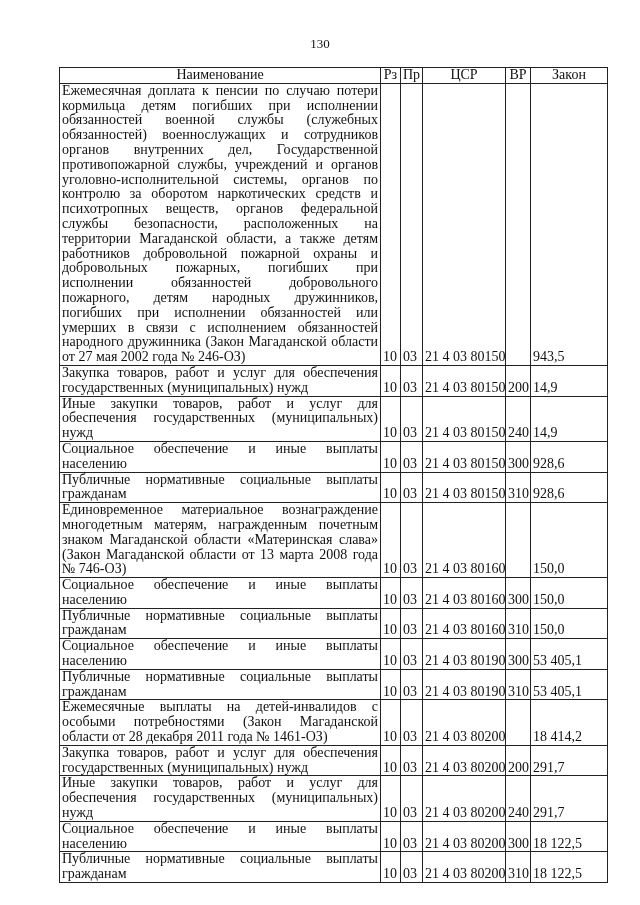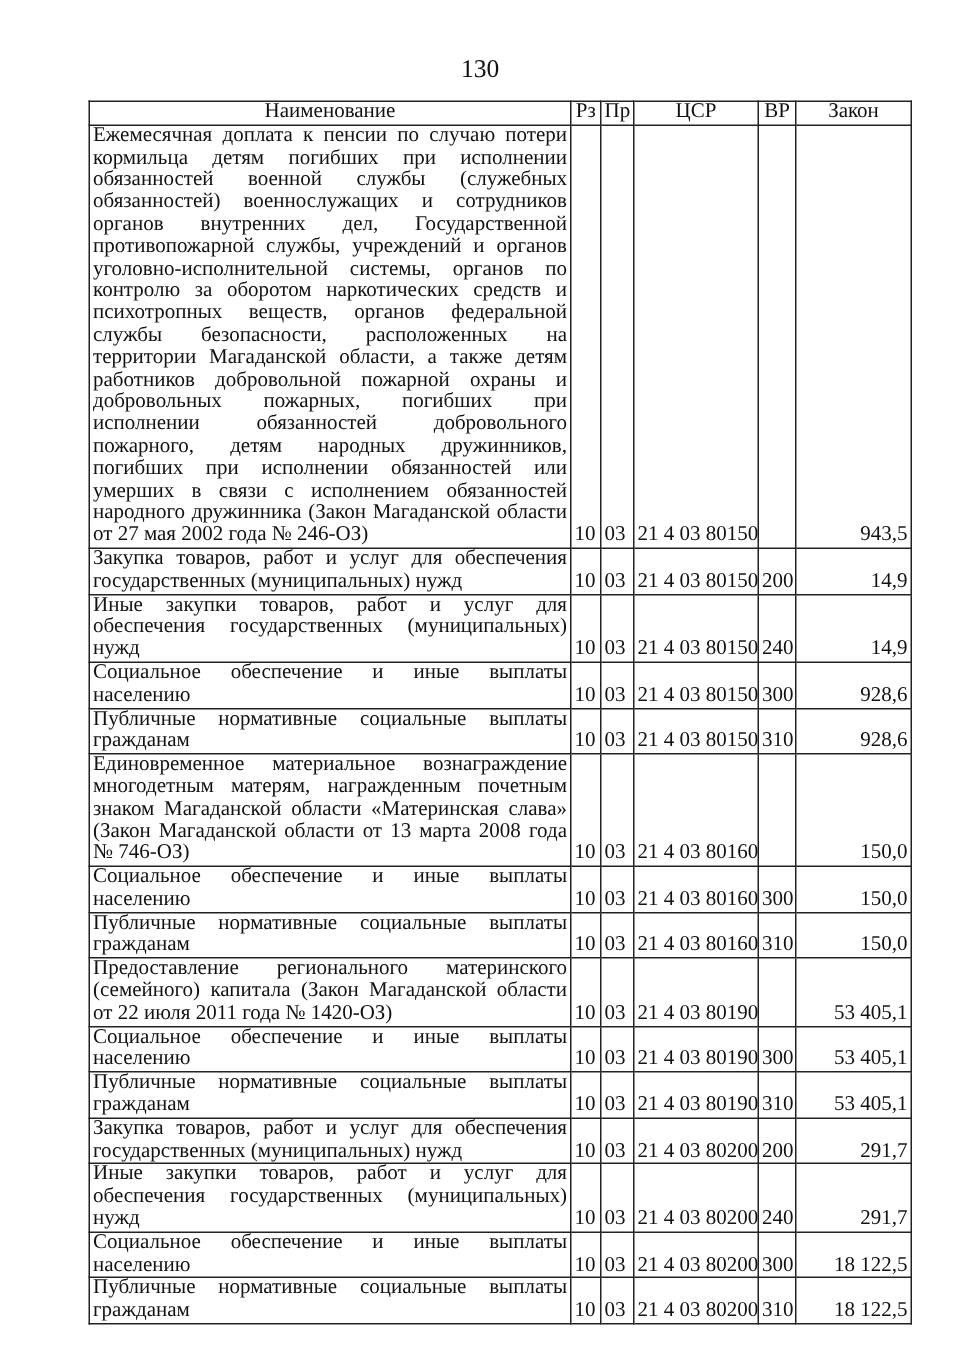--- a/index.html
+++ b/index.html
@@ -3,21 +3,21 @@
 <meta charset="utf-8">
 <style>
   html, body { margin: 0; padding: 0; background: #ffffff; }
   body {
     width: 640px; height: 905px; position: relative; overflow: hidden;
     font-family: "Liberation Serif", "DejaVu Serif", serif;
     color: #111111;
   }
   .page-number {
     position: absolute; top: 36px; left: 0; width: 640px;
-    text-align: center; font-size: 17px;
+    text-align: center; font-size: 13px;
   }
   table.budget {
     position: absolute; top: 67px; left: 59px;
     width: 548px;
     border-collapse: collapse;
     table-layout: fixed;
     font-size: 14px;
     line-height: 14.8px;
   }
   table.budget td, table.budget th {
@@ -28,21 +28,21 @@
   }
   table.budget th { text-align: center; vertical-align: middle; height: 14px; }
   col.c-name { width: 321px; }
   col.c-rz { width: 20px; }
   col.c-pr { width: 22px; }
   col.c-csr { width: 83px; }
   col.c-vr { width: 25px; }
   col.c-sum { width: 77px; }
   td.name { text-align: justify; text-align-last: left; vertical-align: top; }
   td.code { white-space: nowrap; text-align: left; padding-left: 3px; }
-  td.sum { text-align: right; white-space: nowrap; }
+  td.sum { text-align: left; white-space: nowrap; }
 </style>
 </head>
 <body>
 
 <div class="page-number">130</div>
 
 <table class="budget">
   <colgroup>
     <col class="c-name">
       <col class="c-rz">
@@ -120,42 +120,42 @@
       </tr>
       <tr>
         <td class="name">Публичные нормативные социальные выплаты гражданам</td>
         <td class="code">10</td>
         <td class="code">03</td>
         <td class="code">21 4 03 80160</td>
         <td class="code">310</td>
         <td class="sum">150,0</td>
       </tr>
       <tr>
-        <td class="name">Предоставление регионального материнского (семейного) капитала (Закон Магаданской области от 22 июля 2011 года № 1420-ОЗ)</td>
-        <td class="code">10</td>
-        <td class="code">03</td>
-        <td class="code">21 4 03 80190</td>
-        <td class="code"></td>
-        <td class="sum">53 405,1</td>
-      </tr>
-      <tr>
         <td class="name">Социальное обеспечение и иные выплаты населению</td>
         <td class="code">10</td>
         <td class="code">03</td>
         <td class="code">21 4 03 80190</td>
         <td class="code">300</td>
         <td class="sum">53 405,1</td>
       </tr>
       <tr>
         <td class="name">Публичные нормативные социальные выплаты гражданам</td>
         <td class="code">10</td>
         <td class="code">03</td>
         <td class="code">21 4 03 80190</td>
         <td class="code">310</td>
         <td class="sum">53 405,1</td>
+      </tr>
+      <tr>
+        <td class="name">Ежемесячные выплаты на детей-инвалидов с особыми потребностями (Закон Магаданской области от 28 декабря 2011 года № 1461-ОЗ)</td>
+        <td class="code">10</td>
+        <td class="code">03</td>
+        <td class="code">21 4 03 80200</td>
+        <td class="code"></td>
+        <td class="sum">18 414,2</td>
       </tr>
       <tr>
         <td class="name">Закупка товаров, работ и услуг для обеспечения государственных (муниципальных) нужд</td>
         <td class="code">10</td>
         <td class="code">03</td>
         <td class="code">21 4 03 80200</td>
         <td class="code">200</td>
         <td class="sum">291,7</td>
       </tr>
       <tr>

